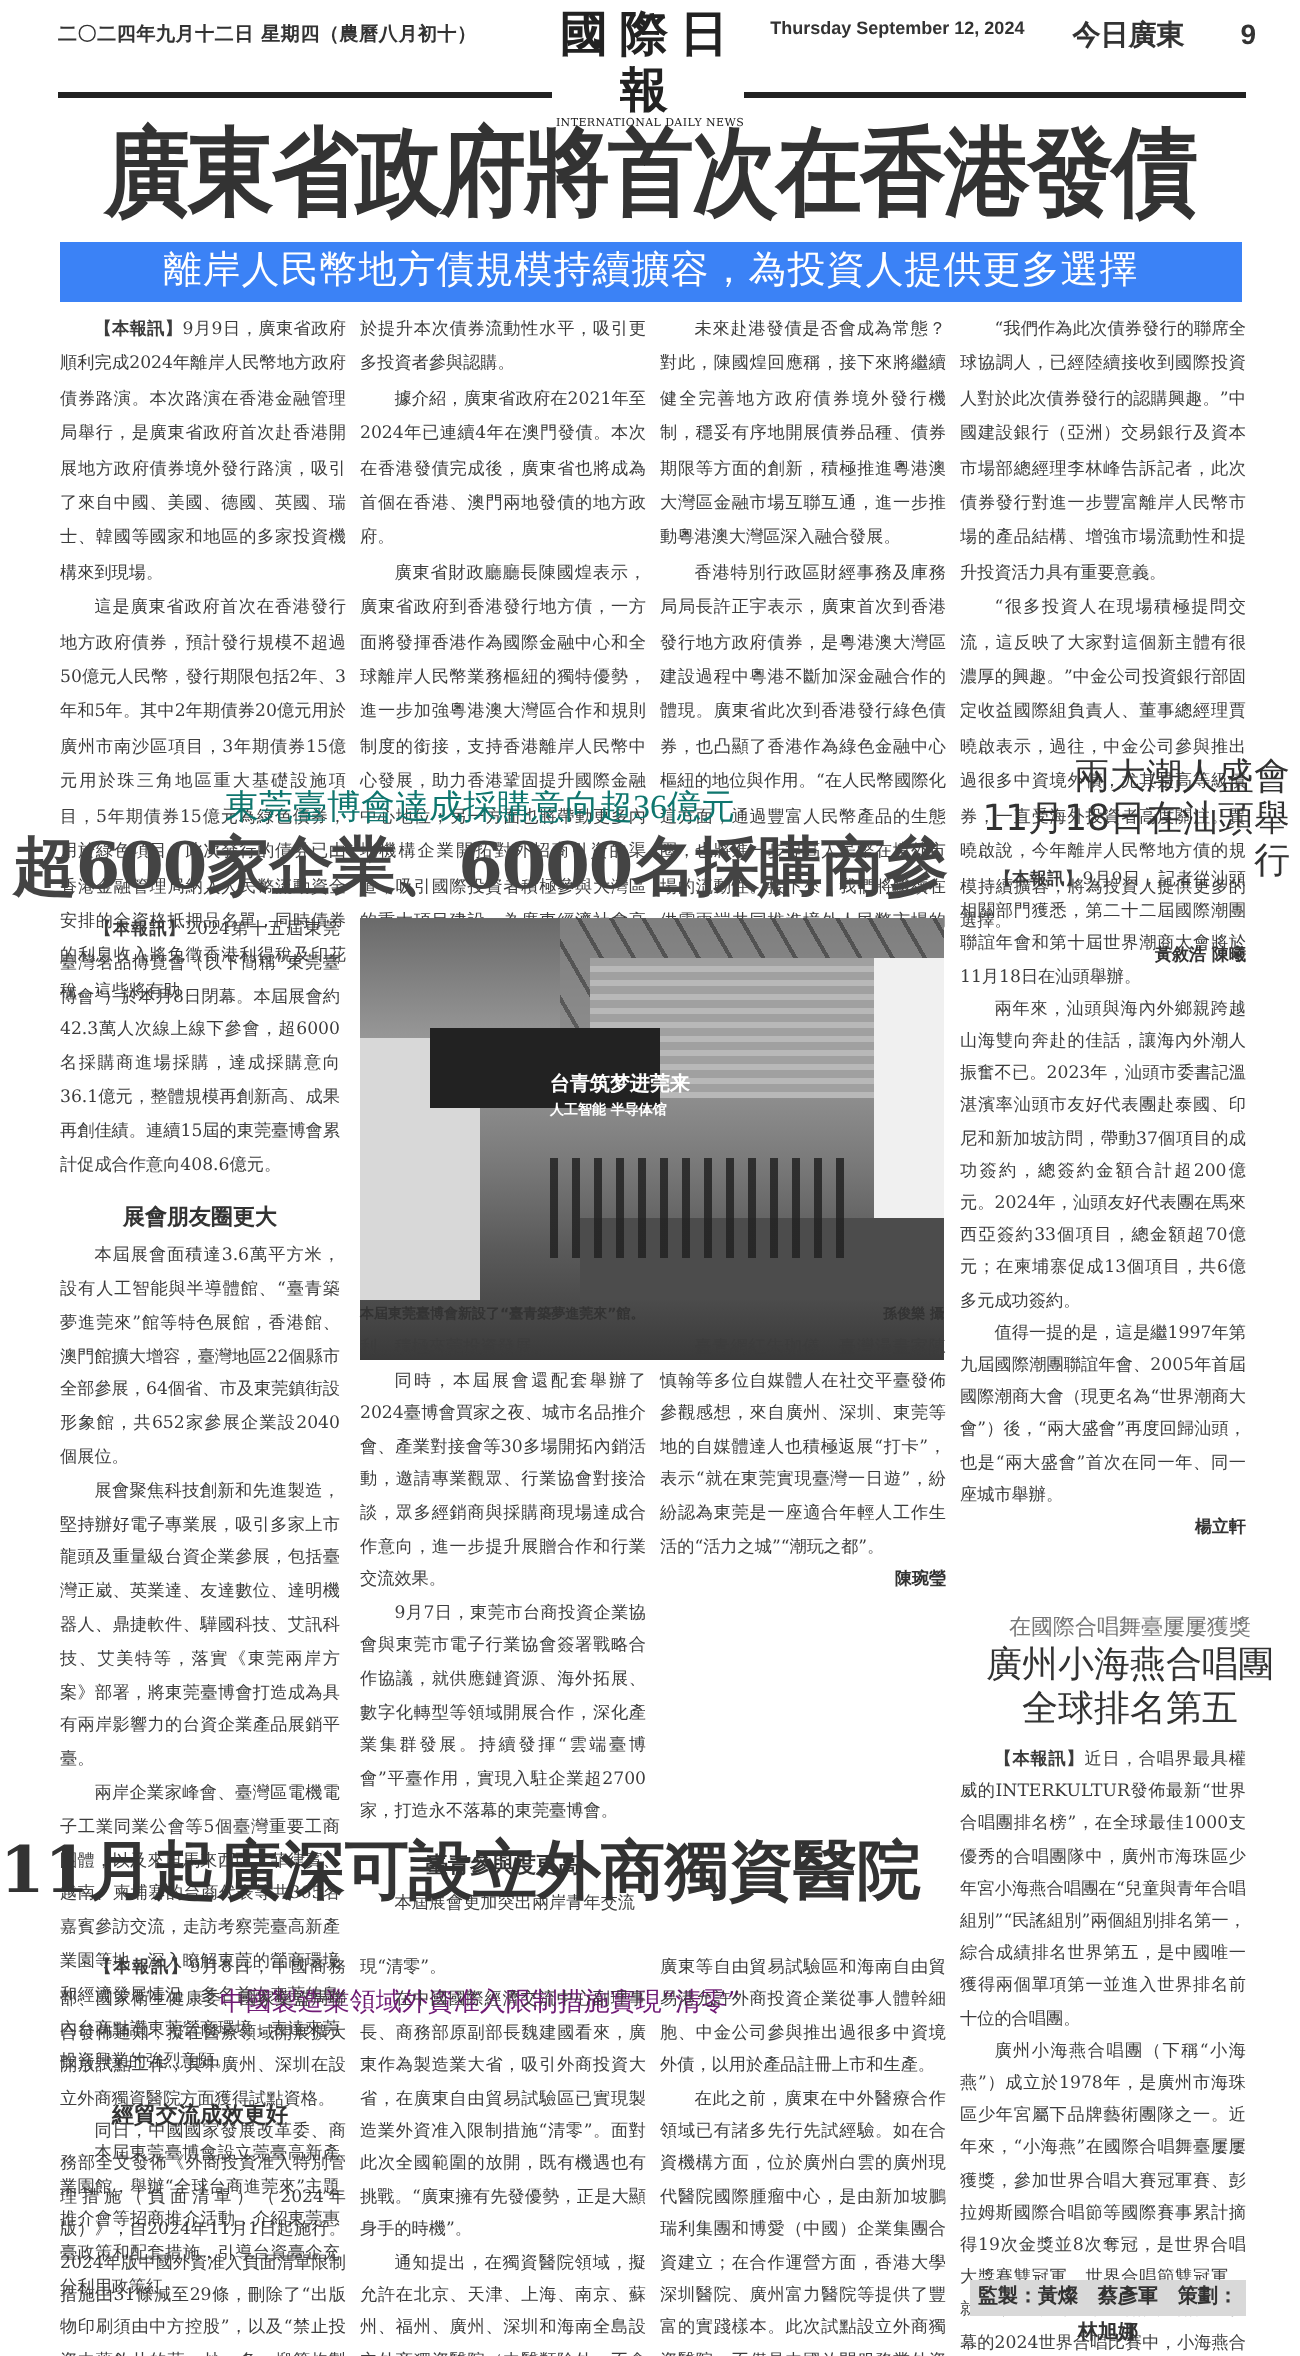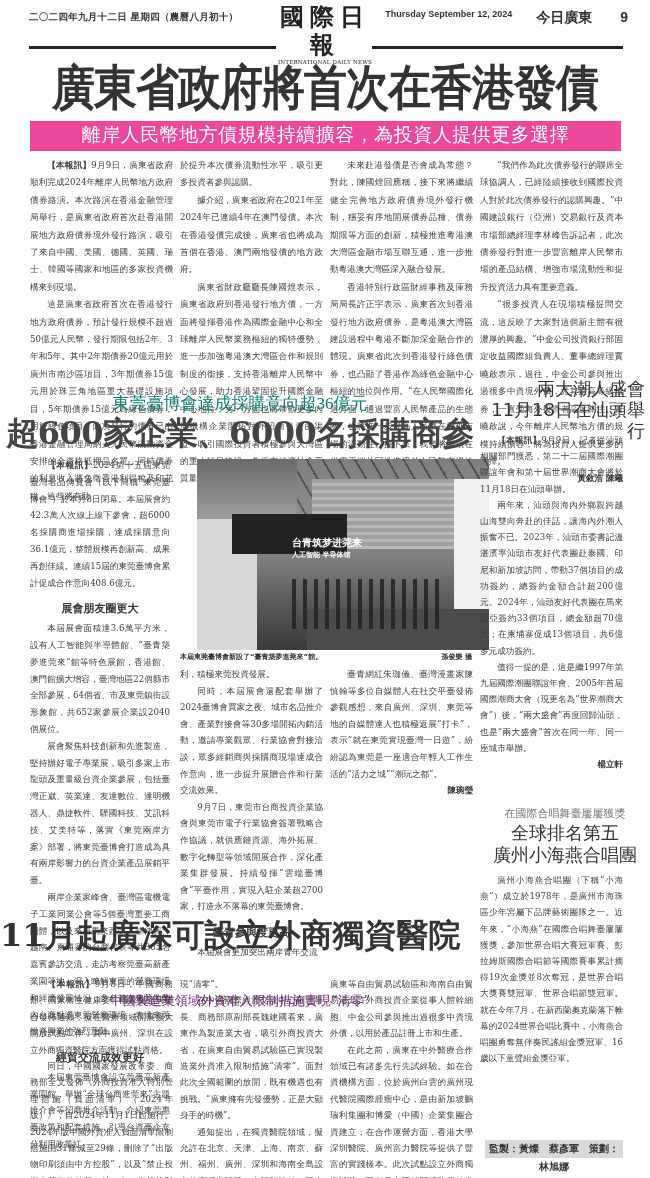--- a/index.html
+++ b/index.html
@@ -8,29 +8,29 @@
   .hdr-left{left:29px;top:11px;font-family:"DejaVu Sans",sans-serif;font-size:9.5px;font-weight:bold;color:#333;letter-spacing:0.3px;}
   .hdr-right{right:22px;top:9px;font-family:Liberation Sans, sans-serif;font-size:9px;font-weight:bold;color:#333;display:flex;align-items:flex-start;gap:24px;}
   .hdr-right .sec{font-size:14px;}
   .hdr-right .pg{font-size:14px;margin-left:4px;}
   .masthead{left:270px;top:3px;width:110px;text-align:center;}
   .masthead .cn{font-family:"DejaVu Serif",serif;font-size:24px;font-weight:bold;letter-spacing:6px;color:#222;line-height:28px;}
   .masthead .en{font-family:"DejaVu Serif",serif;font-size:5.5px;color:#222;letter-spacing:0.2px;}
   .rule-l{left:29px;top:46px;width:247px;height:3px;background:#222;}
   .rule-r{left:372px;top:46px;width:251px;height:3px;background:#222;}
   .headline{left:0;top:62px;width:650px;text-align:center;font-family:"DejaVu Sans",sans-serif;font-weight:bold;font-size:43px;color:#333;letter-spacing:-1px;line-height:50px;transform:scaleY(1.12);}
-  .subbar{left:30px;top:121px;width:591px;height:30px;background:#ec4899;color:#fff;font-family:Liberation Mono, monospace;font-size:19px;text-align:center;line-height:30px;letter-spacing:0.5px;}
+  .subbar{left:30px;top:121px;width:591px;height:30px;background:#3b82f6;color:#fff;font-family:Liberation Sans, sans-serif;font-size:19px;text-align:center;line-height:30px;letter-spacing:0.5px;}
   .col{font-size:8.6px;line-height:17.4px;color:#3d3d3d;text-align:justify;}
   .col p{margin:0;text-indent:2em;}
   .col .lead{font-weight:bold;font-family:"DejaVu Sans",sans-serif;}
   .byline{text-align:right;font-family:"DejaVu Sans",sans-serif;font-weight:bold;font-size:8.5px;color:#333;}
   .sub-head{font-family:"DejaVu Sans",sans-serif;font-weight:bold;font-size:11px;text-align:center;color:#333;margin:10px 0 2px;}
   .dg-kicker{left:0;top:392px;width:480px;text-align:center;font-family:Liberation Serif, serif;font-size:17px;color:#0f766e;}
   .dg-title{left:0;top:411px;width:480px;text-align:center;font-family:"DejaVu Serif",serif;font-weight:bold;font-size:32px;color:#444;line-height:44px;letter-spacing:-0.5px;}
-  .photo{left:180px;top:459px;width:292px;height:191px;background:linear-gradient(180deg,#6a6a6a 0%,#9c9c9c 30%,#7a7a7a 55%,#5a5a5a 75%,#3a3a3a 100%);overflow:hidden;margin-left:17px;}
+  .photo{left:180px;top:459px;width:292px;height:221px;background:linear-gradient(180deg,#6a6a6a 0%,#9c9c9c 30%,#7a7a7a 55%,#5a5a5a 75%,#3a3a3a 100%);overflow:hidden;}
   .photo .roof{position:absolute;left:100px;top:0;width:192px;height:70px;background:repeating-linear-gradient(60deg,#444 0 2px,#888 2px 14px),#777;opacity:.7;}
   .photo .wall{position:absolute;left:115px;top:20px;width:150px;height:70px;background:repeating-linear-gradient(0deg,#b8b8b8 0 3px,#a0a0a0 3px 7px);}
   .photo .booth-l{position:absolute;left:0;top:60px;width:60px;height:131px;background:#d8d8d8;}
   .photo .booth-l2{position:absolute;left:35px;top:55px;width:115px;height:40px;background:#222;}
   .photo .sign{position:absolute;left:95px;top:78px;color:#fff;font-family:"DejaVu Sans",sans-serif;font-weight:bold;font-size:10px;line-height:12px;}
   .photo .booth-r{position:absolute;right:0;top:20px;width:35px;height:130px;background:#f0f0f0;}
   .photo .floor{position:absolute;left:110px;top:150px;width:190px;height:41px;background:#4c4c4c;}
   .photo .crowd{position:absolute;left:95px;top:120px;width:150px;height:50px;background:repeating-linear-gradient(90deg,#222 0 4px,transparent 4px 11px);opacity:.85;}
   .caption{left:180px;top:652px;width:292px;font-family:"DejaVu Sans",sans-serif;font-size:7px;font-weight:bold;color:#333;display:flex;justify-content:space-between;}
   .right-title{left:485px;top:378px;width:160px;text-align:right;font-family:"DejaVu Sans",sans-serif;font-size:18px;color:#333;line-height:21px;}
@@ -127,24 +127,25 @@
 </div>
 <div class="abs col" style="left:480px;top:432px;width:143px;line-height:16.2px;">
   <p><span class="lead">【本報訊】</span><span>9月9日，記者從汕頭相關部門獲悉，第二十二屆國際潮團聯誼年會和第十屆世界潮商大會將於11月18日在汕頭舉辦。</span></p>
   <p>兩年來，汕頭與海內外鄉親跨越山海雙向奔赴的佳話，讓海內外潮人振奮不已。2023年，汕頭市委書記溫湛濱率汕頭市友好代表團赴泰國、印尼和新加坡訪問，帶動37個項目的成功簽約，總簽約金額合計超200億元。2024年，汕頭友好代表團在馬來西亞簽約33個項目，總金額超70億元；在柬埔寨促成13個項目，共6億多元成功簽約。</p>
   <p>值得一提的是，這是繼1997年第九屆國際潮團聯誼年會、2005年首屆國際潮商大會（現更名為“世界潮商大會”）後，“兩大盛會”再度回歸汕頭，也是“兩大盛會”首次在同一年、同一座城市舉辦。</p>
   <div class="byline">楊立軒</div>
 </div>
 
 <div class="abs choir-kicker">在國際合唱舞臺屢屢獲獎</div>
 <div class="abs choir-title">
+  <div>廣州小海燕合唱團</div>
   <div>全球排名第五</div>
-  <div>廣州小海燕合唱團</div>
 </div>
 <div class="abs col" style="left:480px;top:872px;width:143px;line-height:16.2px;">
+  <p><span class="lead">【本報訊】</span><span>近日，合唱界最具權威的INTERKULTUR發佈最新“世界合唱團排名榜”，在全球最佳1000支優秀的合唱團隊中，廣州市海珠區少年宮小海燕合唱團在“兒童與青年合唱組別”“民謠組別”兩個組別排名第一，綜合成績排名世界第五，是中國唯一獲得兩個單項第一並進入世界排名前十位的合唱團。</span></p>
   <p>廣州小海燕合唱團（下稱“小海燕”）成立於1978年，是廣州市海珠區少年宮屬下品牌藝術團隊之一。近年來，“小海燕”在國際合唱舞臺屢屢獲獎，參加世界合唱大賽冠軍賽、彭拉姆斯國際合唱節等國際賽事累計摘得19次金獎並8次奪冠，是世界合唱大獎賽雙冠軍、世界合唱節雙冠軍。就在今年7月，在新西蘭奧克蘭落下帷幕的2024世界合唱比賽中，小海燕合唱團勇奪無伴奏民謠組金獎冠軍、16歲以下童聲組金獎亞軍。</p>
 
 </div>
 
 <div class="abs med-title">11月起廣深可設立外商獨資醫院</div>
 <div class="abs med-sub">中國製造業領域外資准入限制措施實現“清零”</div>
 
 <div class="abs col" style="left:30px;top:976px;width:143px;line-height:16.4px;">
   <p><span class="lead">【本報訊】</span><span>9月8日，中國商務部、國家衛生健康委、國家藥監局聯合發佈通知，擬在醫療領域開展擴大開放試點工作，其中廣州、深圳在設立外商獨資醫院方面獲得試點資格。</span></p>
   <p>同日，中國國家發展改革委、商務部全文發佈《外商投資准入特別管理措施（負面清單）（2024年版）》，自2024年11月1日起施行。2024年版中國外資准入負面清單限制措施由31條減至29條，刪除了“出版物印刷須由中方控股”，以及“禁止投資中藥飲片的蒸、炒、炙、煅等炮製技術的應用及中成藥保密處方產品的生產”2個條目。至此，製造業領域外資准入限制措施實</p>

